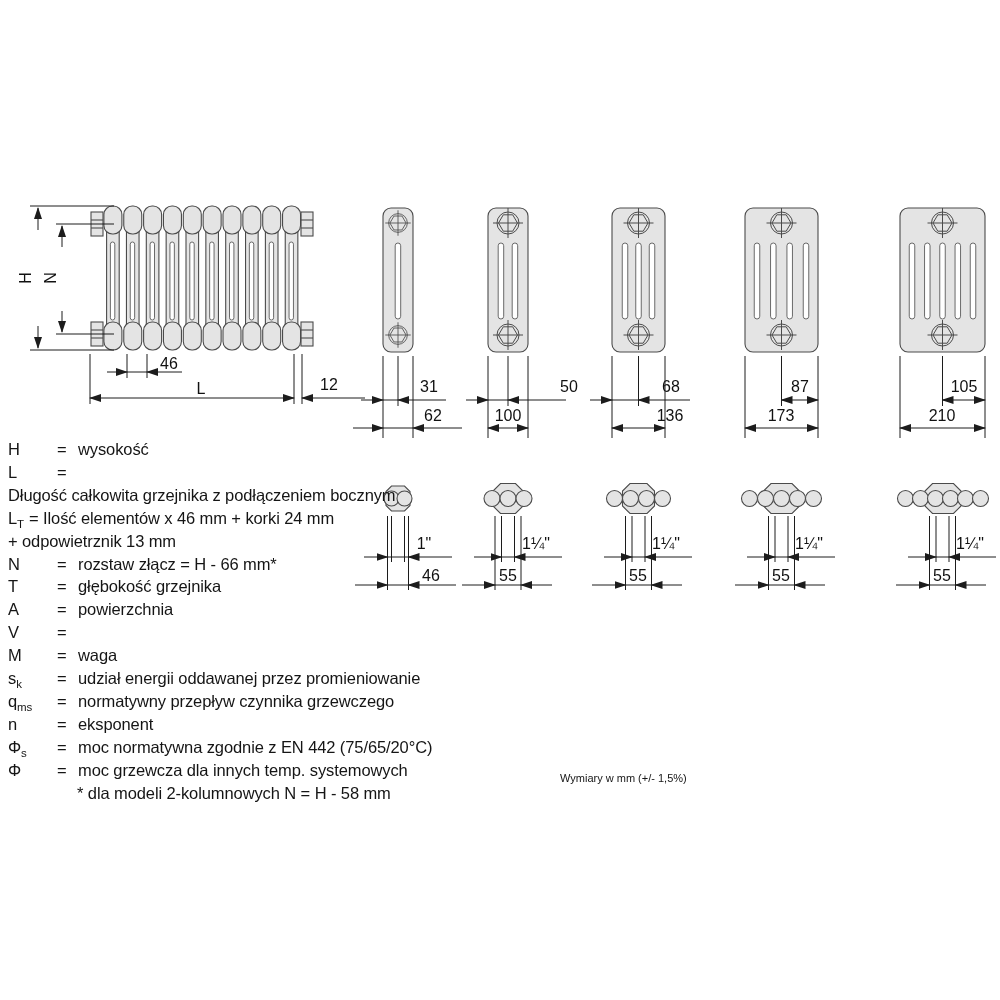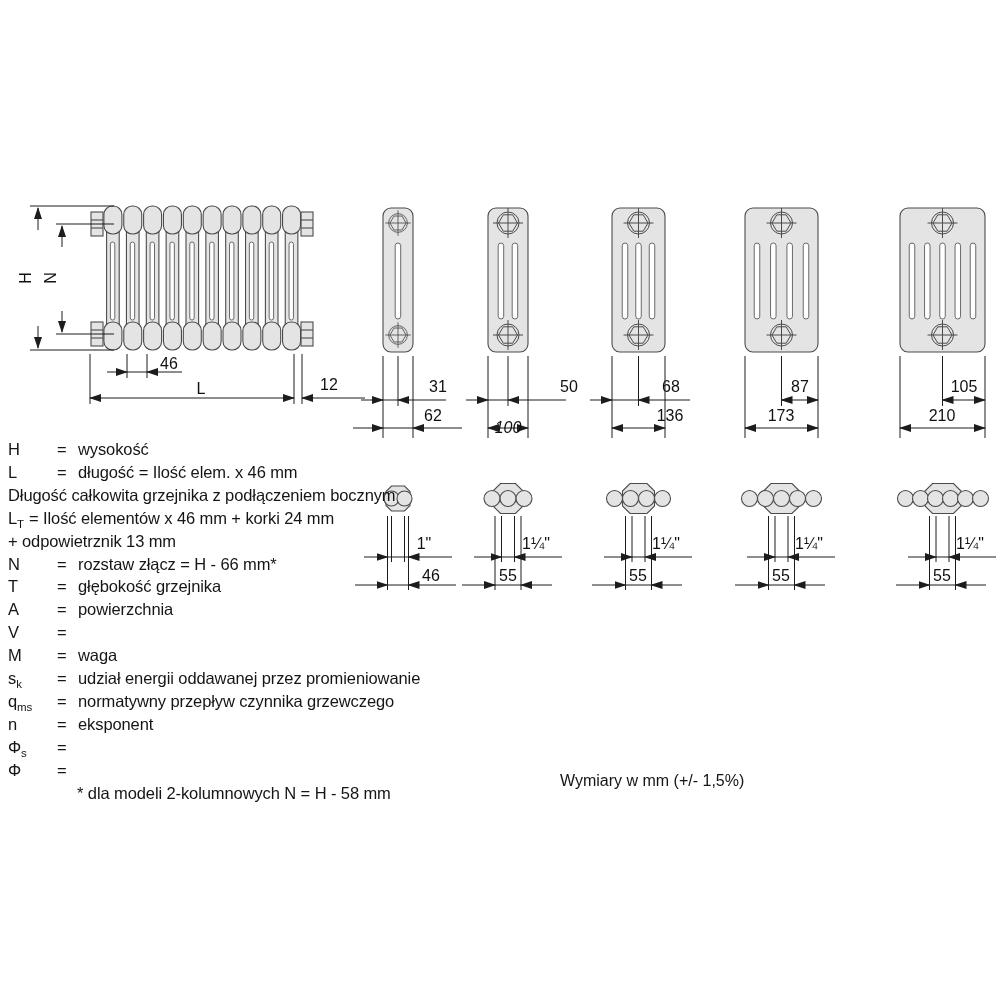--- a/index.html
+++ b/index.html
@@ -16,21 +16,21 @@
   .legend{position:absolute;left:8px;top:438px;width:600px;font-size:16.5px;
           line-height:22.9px;letter-spacing:-0.1px;}
   .lrow{display:flex;}
   .lrow .sym{width:49px;flex:none;}
   .lrow .eq{width:21px;flex:none;}
   .lrow .txt{flex:1;}
   .lrow.flushrow{display:block;}
   .lrow.footnote{padding-left:69px;}
   sub{font-size:11.5px;line-height:0;}
   .after-sub{margin-left:5px;}
-  .note{position:absolute;left:560px;top:772px;font-size:16px;white-space:nowrap;}
+  .note{position:absolute;left:560px;top:772px;font-size:11px;white-space:nowrap;}
 </style>
 </head>
 <body>
 
 <div class="canvas">
 
 <svg class="drawing" width="1000" height="1000" viewBox="0 0 1000 1000" xmlns="http://www.w3.org/2000/svg">
   <defs>
     <marker id="mE" markerWidth="12" markerHeight="8" refX="11" refY="4" orient="auto" markerUnits="userSpaceOnUse">
       <path d="M0,0 L12,4 L0,8 Z" fill="#1c1c1c"></path>
@@ -284,24 +284,24 @@
   </g>
 </svg>
 
 <div class="labels">
   <span class="dim rot" style="left:26px;top:278px;">H</span>
   <span class="dim rot" style="left:51px;top:278px;">N</span>
   <span class="dim" style="left:169px;top:356px;">46</span>
   <span class="dim" style="left:201px;top:381px;">L</span>
   <span class="dim" style="left:329px;top:377px;text-align:right;">12</span>
 
-  <span class="dim" style="left:438px;top:379px;">31</span>
+  <span class="dim" style="left:429px;top:379px;">31</span>
   <span class="dim" style="left:433px;top:408px;">62</span>
   <span class="dim" style="left:549px;top:379px;margin-left:20px;">50</span>
-  <span class="dim" style="left:508px;top:420px;font-style:italic;">100</span>
+  <span class="dim" style="left:508px;top:408px;">100</span>
   <span class="dim" style="left:671px;top:379px;">68</span>
   <span class="dim" style="left:670px;top:408px;">136</span>
   <span class="dim" style="left:800px;top:379px;">87</span>
   <span class="dim" style="left:781px;top:408px;">173</span>
   <span class="dim" style="left:964px;top:379px;">105</span>
   <span class="dim" style="left:942px;top:408px;">210</span>
 
   <span class="dim" style="left:424px;top:536px;">1"</span>
   <span class="dim" style="left:431px;top:568px;">46</span>
   <span class="dim" style="left:536px;top:536px;">1¼"</span>
@@ -316,21 +316,20 @@
 
 <div class="legend">
   <div class="lrow">
     <span class="sym"><span>H</span><sub></sub></span>
     <span class="eq">=</span>
     <span class="txt">wysokość</span>
   </div>
   <div class="lrow">
     <span class="sym"><span>L</span><sub></sub></span>
     <span class="eq">=</span>
-    <span class="txt">długość = Ilość elem. x 46 mm</span>
   </div>
   <div class="lrow flushrow">Długość całkowita grzejnika z podłączeniem bocznym</div>
   <div class="lrow flushrow">
     <span>L</span><sub>T</sub><span class="after-sub">= Ilość elementów x 46 mm + korki 24 mm</span>
   </div>
   <div class="lrow flushrow">+ odpowietrznik 13 mm</div>
   <div class="lrow">
     <span class="sym"><span>N</span><sub></sub></span>
     <span class="eq">=</span>
     <span class="txt">rozstaw złącz = H - 66 mm*</span>
@@ -365,23 +364,25 @@
     <span class="txt">normatywny przepływ czynnika grzewczego</span>
   </div>
   <div class="lrow">
     <span class="sym"><span>n</span><sub></sub></span>
     <span class="eq">=</span>
     <span class="txt">eksponent</span>
   </div>
   <div class="lrow">
     <span class="sym"><span>Φ</span><sub>s</sub></span>
     <span class="eq">=</span>
+    <span class="txt">moc normatywna zgodnie z EN 442 (75/65/20°C)</span>
   </div>
   <div class="lrow">
     <span class="sym"><span>Φ</span><sub></sub></span>
     <span class="eq">=</span>
+    <span class="txt">moc grzewcza dla innych temp. systemowych</span>
   </div>
   <div class="lrow flushrow footnote">* dla modeli 2-kolumnowych N = H - 58 mm</div>
 </div>
 
 <div class="note">Wymiary w mm (+/- 1,5%)</div>
 
 </div>
 
 </body></html>

